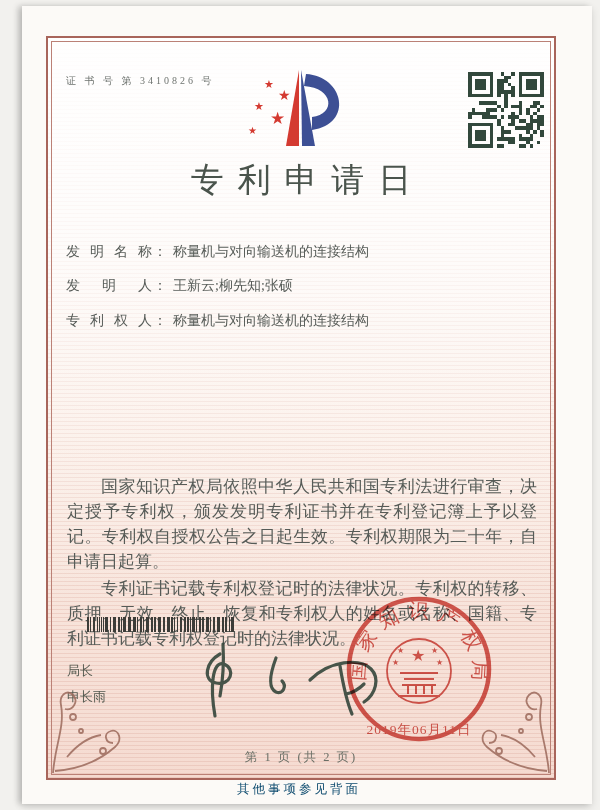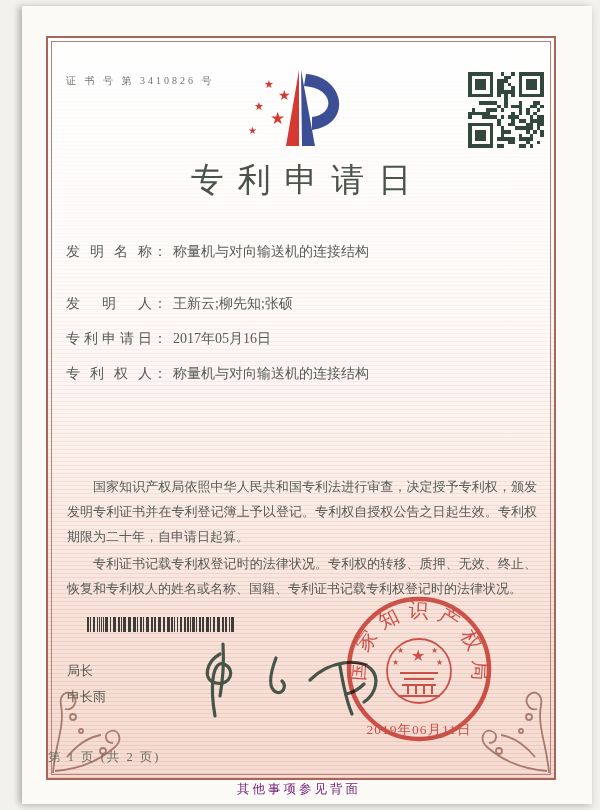--- a/index.html
+++ b/index.html
@@ -16,41 +16,41 @@
       repeating-linear-gradient(0deg, rgba(214,156,143,.28) 0 1px, rgba(255,255,255,0) 1px 4px),
       linear-gradient(180deg,#fdf9f6 0%,#faece4 55%,#f5dbd1 100%);}
   .cert::before{content:"";position:absolute;inset:3px;border:1px solid #bb8176;pointer-events:none;}
   .cert-no{position:absolute;left:18px;top:36px;font-size:10px;letter-spacing:3px;color:#6e736f;}
   .logo{position:absolute;left:194px;top:28px;width:120px;height:86px;}
   .qr{position:absolute;left:420px;top:34px;width:76px;height:76px;}
   .title{position:absolute;left:0;top:120px;width:100%;text-align:center;
     font-size:33px;color:#4a544c;letter-spacing:.42em;padding-left:.42em;box-sizing:border-box;}
   .fields{position:absolute;left:18px;top:204px;right:16px;font-size:14px;color:#575c58;}
   .row{line-height:20px;margin-bottom:15px;white-space:nowrap;}
-  .row.first{margin-bottom:32px;}
+  .row.first{margin-bottom:14px;}
   .flabel{display:inline-block;width:86px;text-align:justify;text-align-last:justify;vertical-align:top;}
   .colon{margin:0 6px 0 1px;}
   .glabel{display:inline-block;}
   .gsep{display:inline-block;width:34px;}
-  .paras{position:absolute;left:19px;top:436px;right:17px;font-size:13px;line-height:25px;
+  .paras{position:absolute;left:19px;top:436px;right:17px;font-size:17px;line-height:25px;
     color:#565b57;text-align:justify;}
   .paras p{margin:0;text-indent:2em;}
   .paras p+p{margin-top:2px;}
   .barcode{position:absolute;left:39px;top:579px;width:150px;height:15px;}
   .director{position:absolute;left:19px;top:620px;font-size:13px;color:#54594f;line-height:26px;}
   .sig{position:absolute;left:120px;top:594px;width:220px;height:92px;}
   .seal{position:absolute;left:286px;top:551px;width:170px;height:170px;
     opacity:.88;mix-blend-mode:multiply;}
   .orn{position:absolute;bottom:3px;width:78px;height:88px;opacity:.85;}
   .orn-r{right:3px;}
   .orn-l{left:3px;transform:scaleX(-1);}
-  .page-info{position:absolute;left:0;bottom:12px;width:100%;
+  .page-info{position:absolute;left:0;bottom:12px;width:100%;text-align:center;
     font-size:12.5px;letter-spacing:2px;color:#6a6f66;}
   .footer-note{position:absolute;left:24px;top:775px;width:506px;text-align:center;
-    font-size:12.5px;letter-spacing:3px;color:#701a75;}
+    font-size:12.5px;letter-spacing:3px;color:#0c4a6e;}
 </style>
 </head>
 <body>
 
 <div class="photo">
   <div class="paper">
     <div class="cert">
 
       <div class="cert-no">证 书 号 第 3410826 号</div>
 
@@ -291,23 +291,20 @@
       <div class="title">专利申请日</div>
 
       <div class="fields">
         <div class="row first">
           <span class="flabel">发明名称</span><span class="colon">：</span><span class="fvalue">称量机与对向输送机的连接结构</span>
         </div>
         <div class="row">
           <span class="flabel">发明人</span><span class="colon">：</span><span class="fvalue">王新云;柳先知;张硕</span>
         </div>
         <div class="row">
-          <span class="flabel">专利申请日</span><span class="colon">：</span><span class="fvalue">2017年05月16日</span>
-        </div>
-        <div class="row">
           <span class="flabel">专利权人</span><span class="colon">：</span><span class="fvalue">称量机与对向输送机的连接结构</span>
         </div>
       </div>
 
       <div class="paras">
         <p>国家知识产权局依照中华人民共和国专利法进行审查，决定授予专利权，颁发发明专利证书并在专利登记簿上予以登记。专利权自授权公告之日起生效。专利权期限为二十年，自申请日起算。</p>
         <p>专利证书记载专利权登记时的法律状况。专利权的转移、质押、无效、终止、恢复和专利权人的姓名或名称、国籍、专利证书记载专利权登记时的法律状况。</p>
       </div>
 
       <svg class="barcode" id="barcode" viewBox="0 0 150 15" preserveAspectRatio="none">

